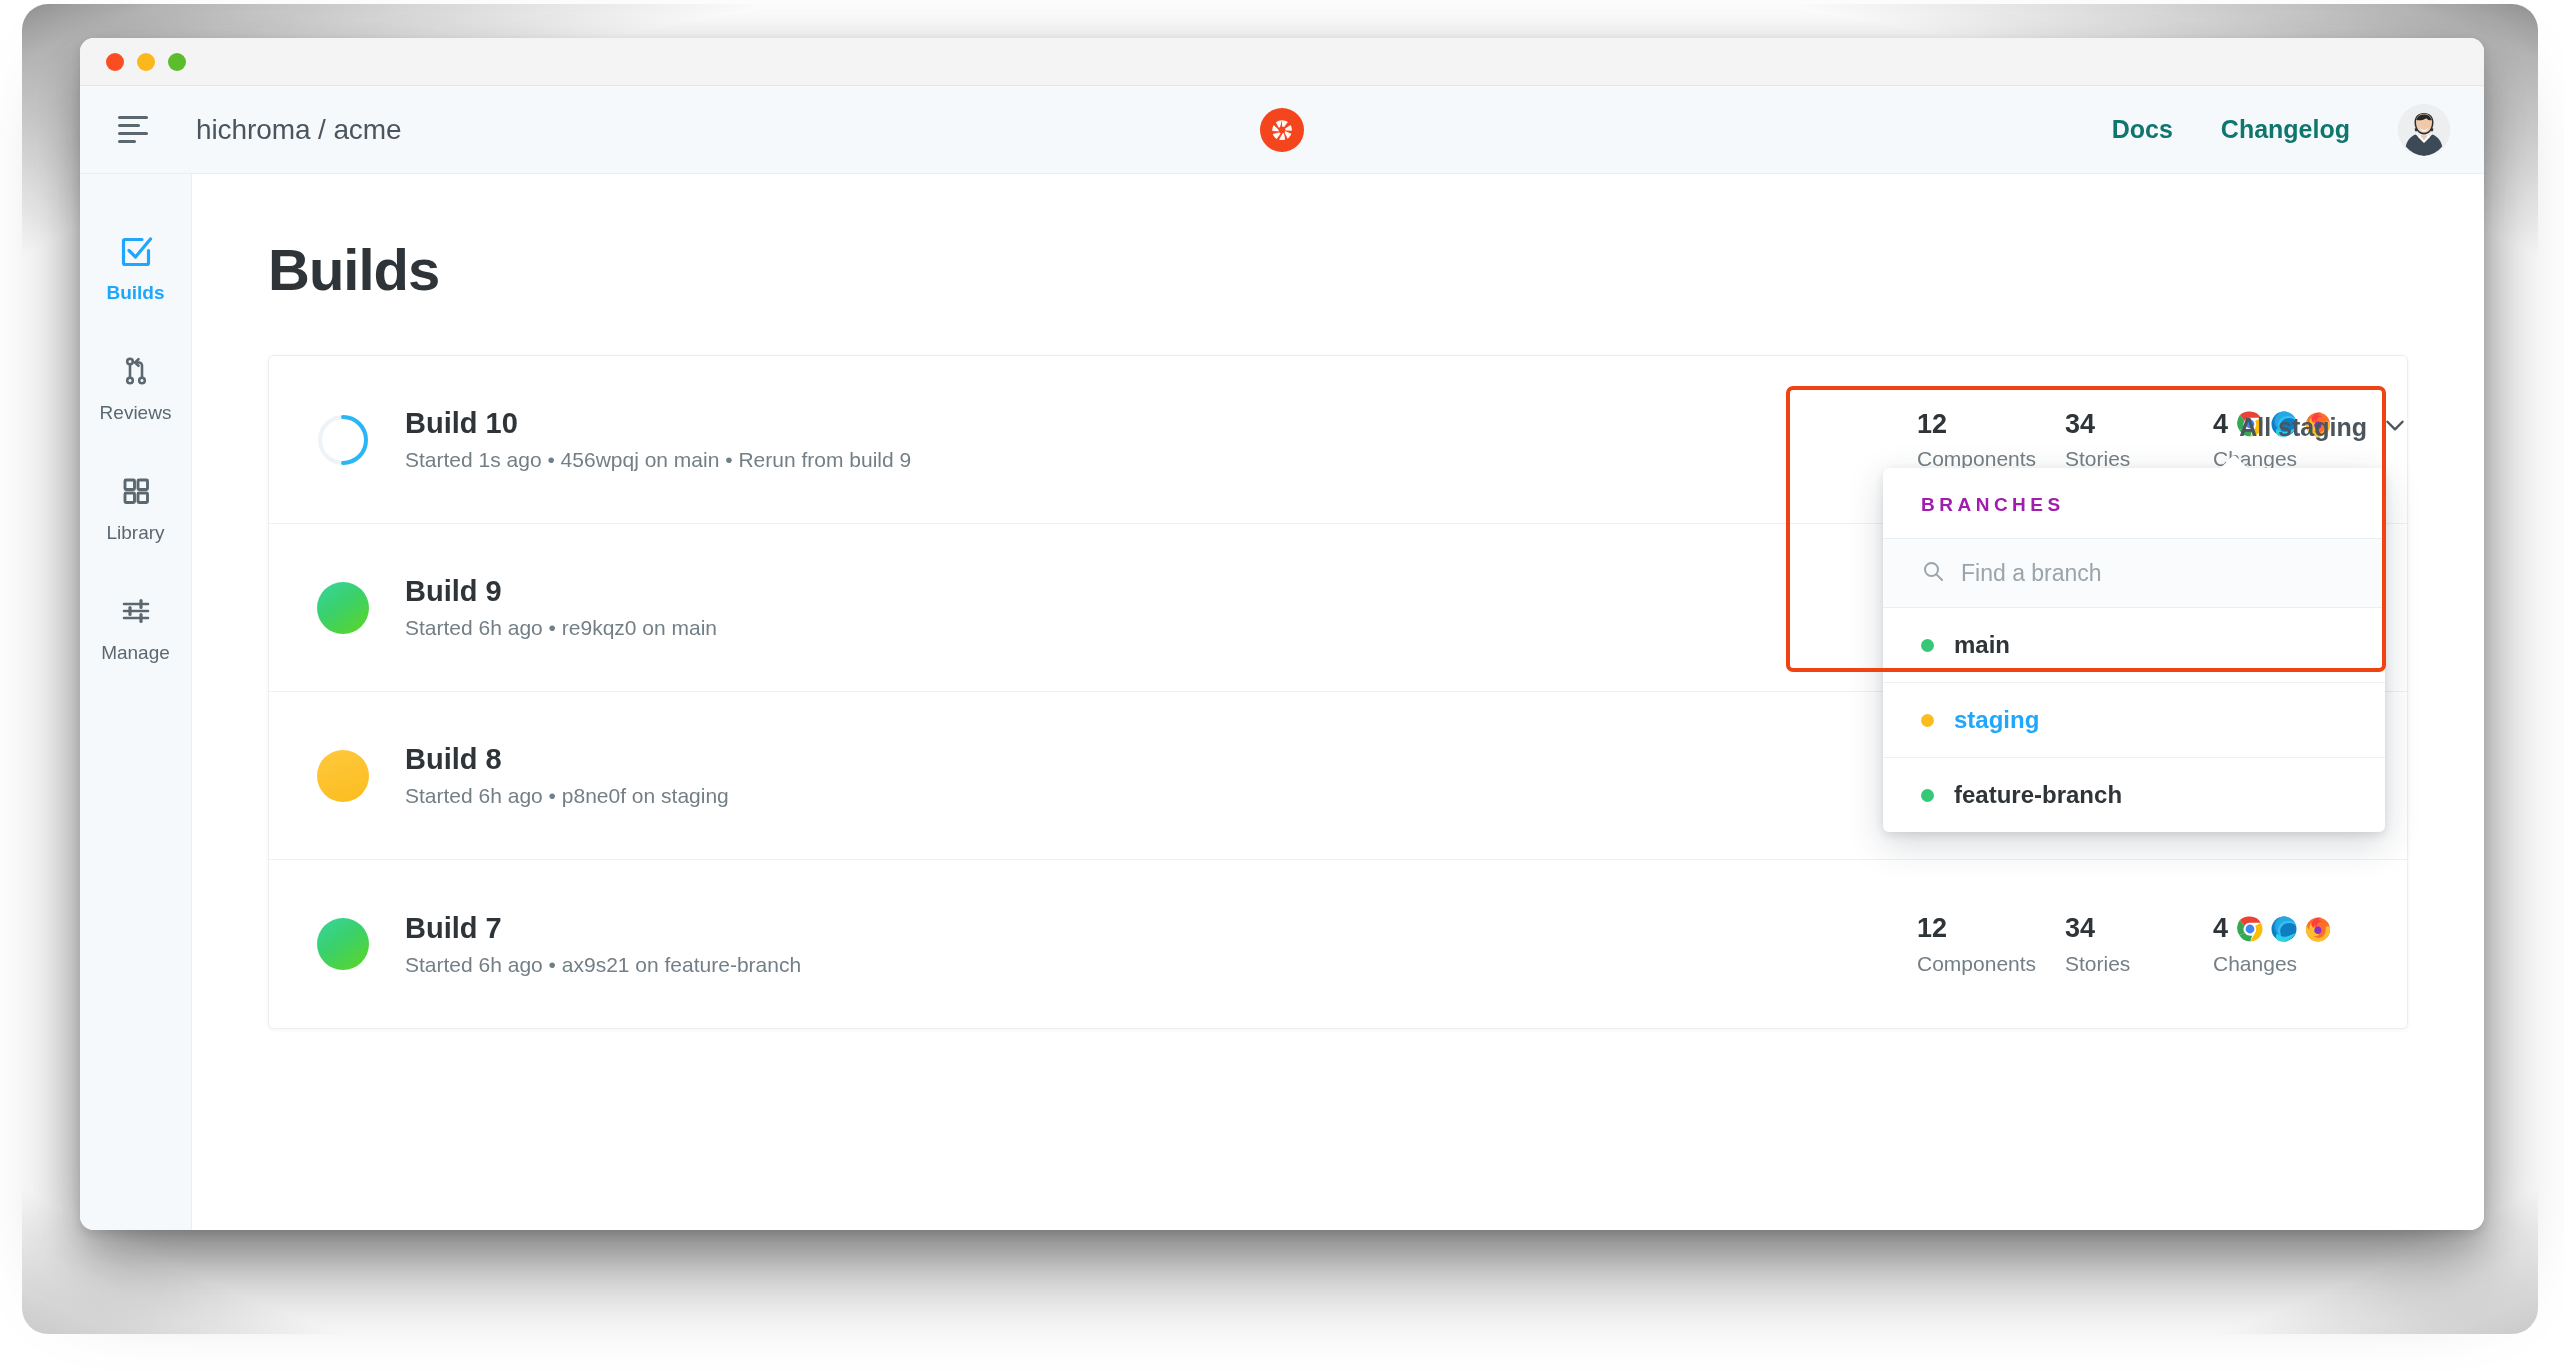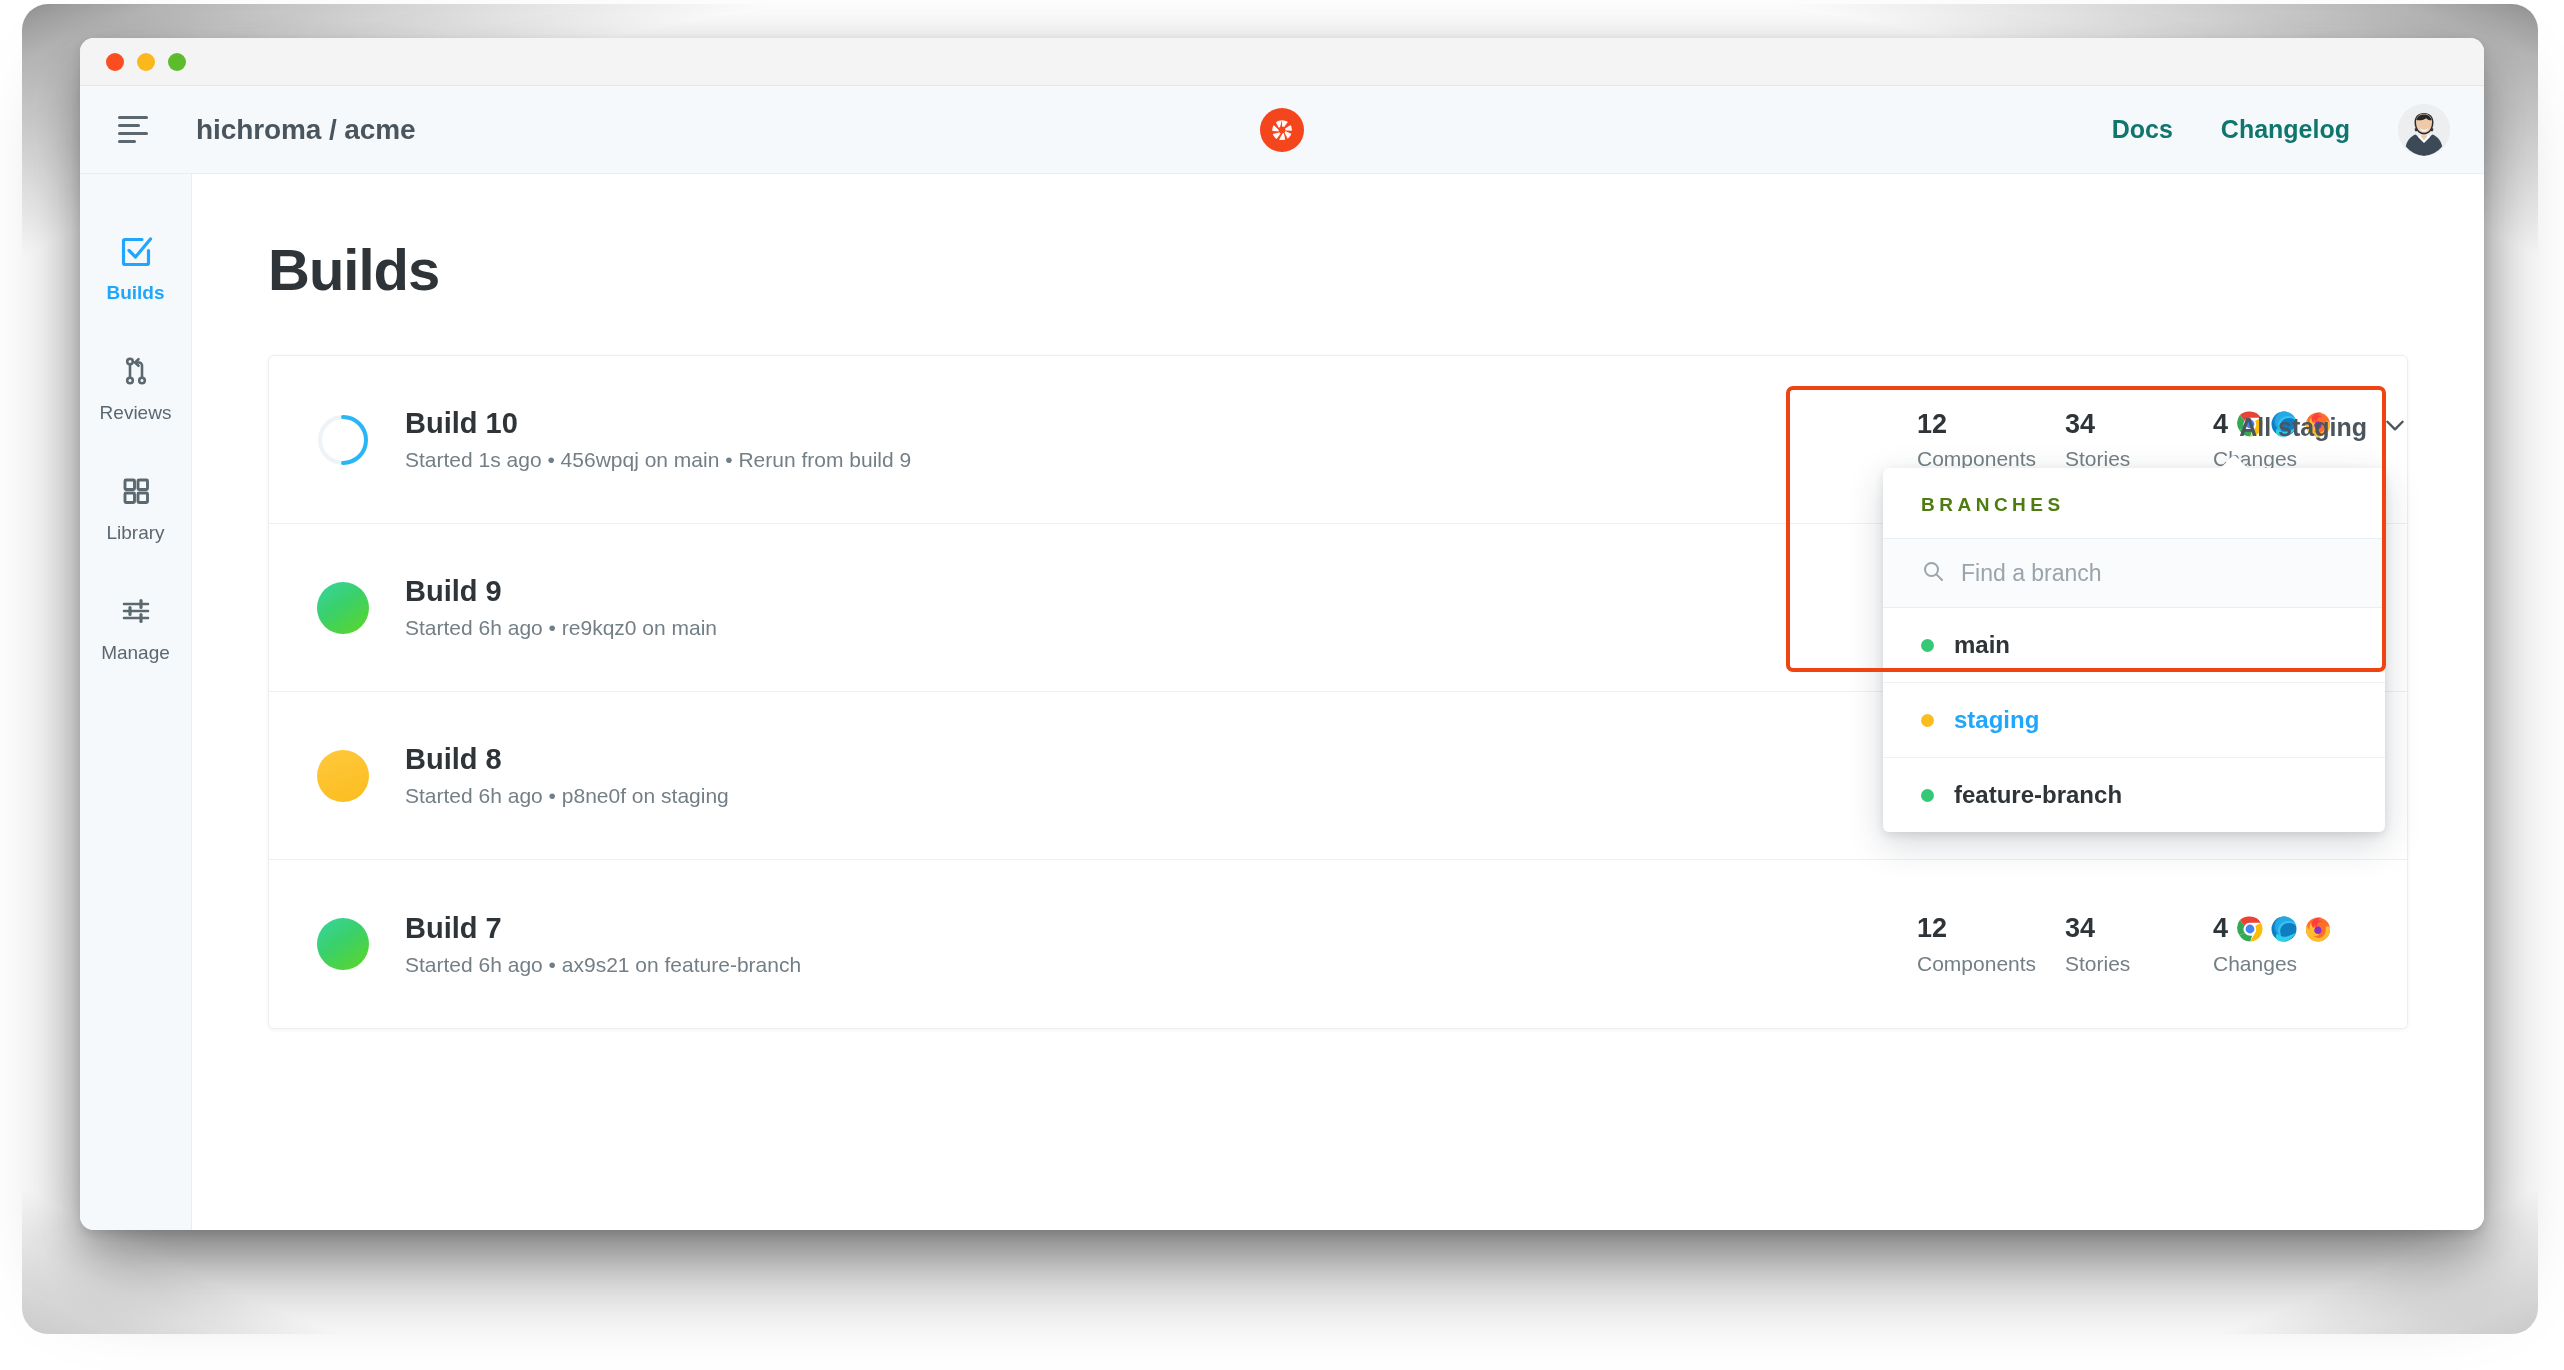--- a/index.html
+++ b/index.html
@@ -82,21 +82,21 @@
   }
   #hamburger-button span { display: block; height: 3px; border-radius: 2px; background: #5c6870; }
   #hamburger-button span:nth-child(1) { width: 30px; }
   #hamburger-button span:nth-child(2) { width: 22px; }
   #hamburger-button span:nth-child(3) { width: 30px; }
   #hamburger-button span:nth-child(4) { width: 18px; }
 
   #breadcrumb {
     margin-left: 38px;
     font-size: 28px;
-    font-weight: 700;
+    font-weight: 400;
     color: #4a555e;
     letter-spacing: -0.1px;
     white-space: nowrap;
   }
 
   #brand-logo {
     position: absolute;
     left: 50%;
     top: 50%;
     transform: translate(-50%, -50%);
@@ -265,21 +265,21 @@
     transform: rotate(45deg);
     border-radius: 3px;
     box-shadow: 0 -2px 6px rgba(30,45,60,0.08);
   }
 
   #dropdown-header {
     padding: 26px 38px 22px;
     font-size: 19px;
     font-weight: 700;
     letter-spacing: 4.5px;
-    color: #4d7c0f;
+    color: #a21caf;
     border-bottom: 1px solid #eceff1;
   }
   #branch-search-row {
     display: flex;
     align-items: center;
     gap: 16px;
     padding: 20px 38px;
     border-bottom: 1px solid #eceff1;
     background: #fafbfc;
   }

